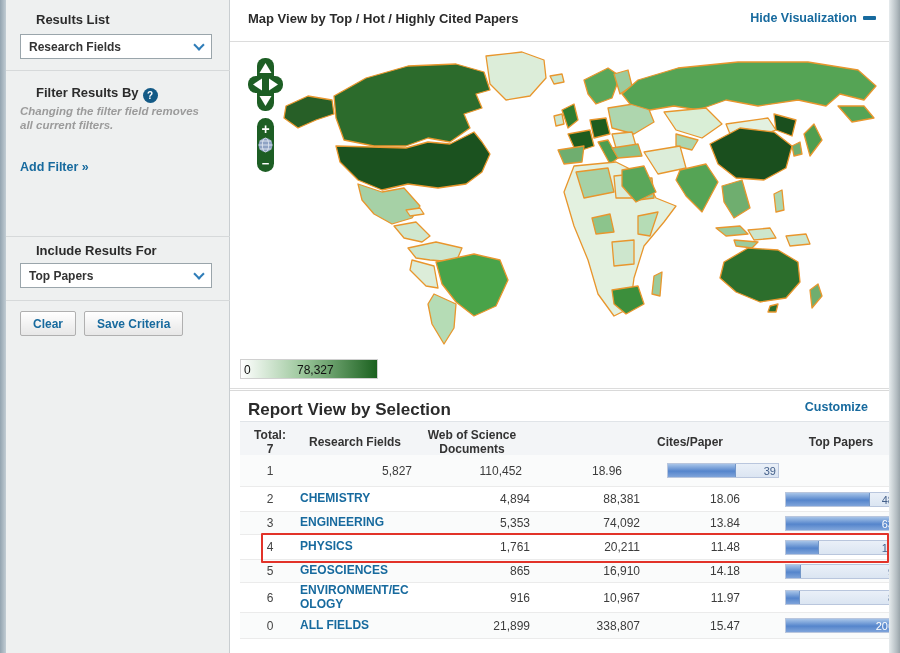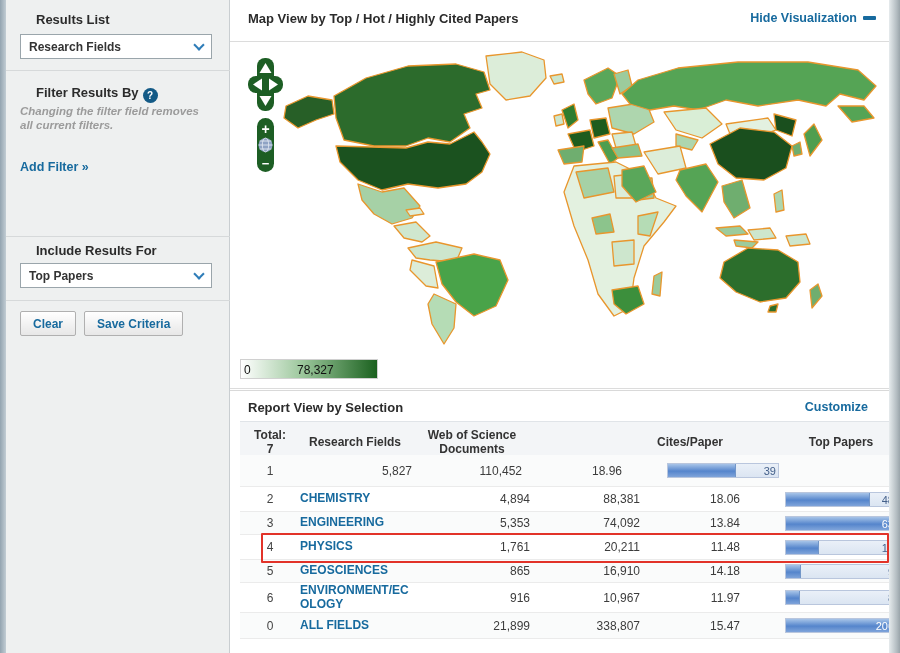--- a/index.html
+++ b/index.html
@@ -46,21 +46,21 @@
 
   .map-svg { position:absolute; left:48px; top:50px; cursor:grab; }
   .controls-svg { position:absolute; left:16px; top:56px; cursor:pointer; }
 
   .legend { position:absolute; left:10px; top:359px; width:138px; height:20px;
             background:linear-gradient(to right,#ffffff,#9cc79c 45%,#1b611f); border:1px solid #d0d0d0; }
   .legend .lmin { position:absolute; left:3px; top:3px; font-size:12px; color:#111; }
   .legend .lmax { position:absolute; left:56px; top:3px; font-size:12px; color:#111; }
 
   .report-head { position:absolute; left:0; right:0; top:390px; height:31px; border-top:1px solid #d9d9d9; }
-  .report-title { position:absolute; left:18px; top:9px; font-size:13px; font-weight:bold; color:#2b2b2b; }
+  .report-title { position:absolute; left:18px; top:9px; font-size:17px; font-weight:bold; color:#2b2b2b; }
   .customize { position:absolute; right:32px; top:9px; font-size:12.5px; font-weight:bold;
                color:#176a9e; text-decoration:none; cursor:pointer; }
 
   .thead { position:absolute; left:10px; right:0; top:421px; height:43px; background:#f3f5f7;
            border-top:1px solid #e0e4e8; border-bottom:1px solid #e0e4e8; display:flex;
            align-items:center; padding-left:4px; font-size:12px; font-weight:bold; color:#333; }
   .th { text-align:center; line-height:1.15; }
   .th.cites-h { color:#4a82c4; cursor:pointer;margin-top:37px; }
   .caret { display:inline-block; width:0; height:0; border-left:4px solid transparent;
            border-right:4px solid transparent; border-top:5px solid #6f9bd1; margin-left:4px;

